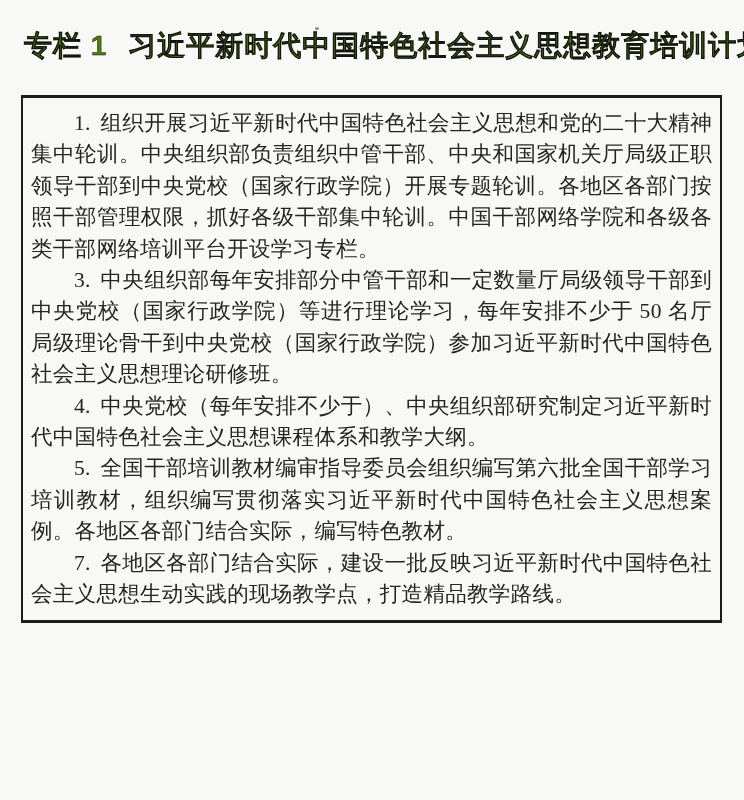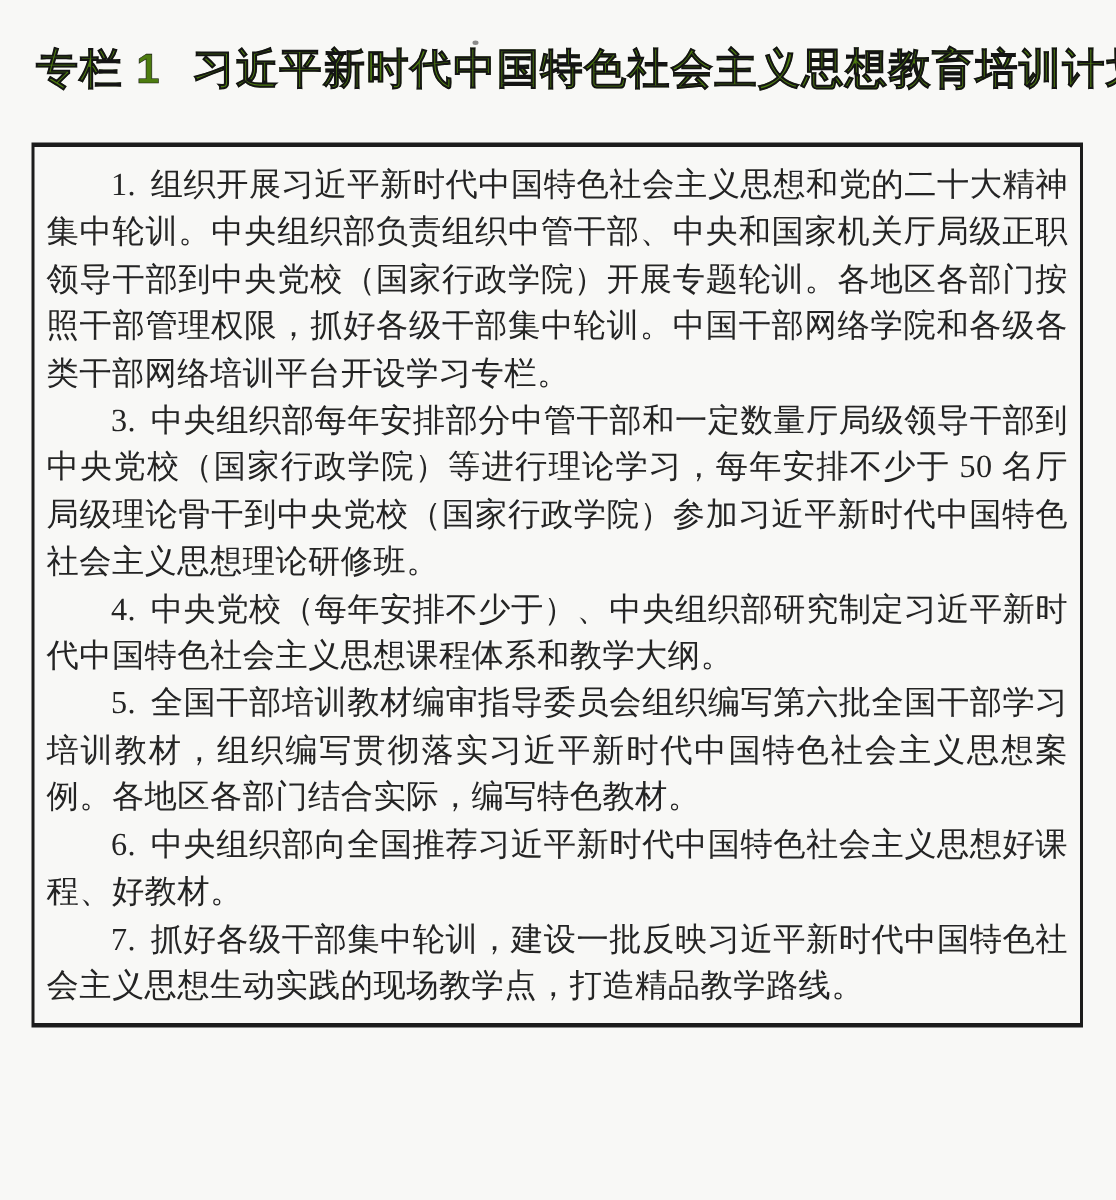--- a/index.html
+++ b/index.html
@@ -85,19 +85,18 @@
 
     <p class="plan-item"><span class="num">1.</span><span>组织开展习近平新时代中国特色社会主义思想和党的二十大精神集中轮训。中央组织部负责组织中管干部、中央和国家机关厅局级正职领导干部到中央党校（国家行政学院）开展专题轮训。各地区各部门按照干部管理权限，抓好各级干部集中轮训。中国干部网络学院和各级各类干部网络培训平台开设学习专栏。</span></p>
 
 
     <p class="plan-item"><span class="num">3.</span><span>中央组织部每年安排部分中管干部和一定数量厅局级领导干部到中央党校（国家行政学院）等进行理论学习，每年安排不少于 50 名厅局级理论骨干到中央党校（国家行政学院）参加习近平新时代中国特色社会主义思想理论研修班。</span></p>
 
     <p class="plan-item"><span class="num">4.</span><span>中央党校（每年安排不少于）、中央组织部研究制定习近平新时代中国特色社会主义思想课程体系和教学大纲。</span></p>
 
     <p class="plan-item"><span class="num">5.</span><span>全国干部培训教材编审指导委员会组织编写第六批全国干部学习培训教材，组织编写贯彻落实习近平新时代中国特色社会主义思想案例。各地区各部门结合实际，编写特色教材。</span></p>
 
-    <p class="plan-item"><span class="num">6.</span><span>中央组织部向全国推荐习近平新时代中国特色社会主义思想好课程、好教材。</span></p>
 
-    <p class="plan-item"><span class="num">7.</span><span>抓好各级干部集中轮训，建设一批反映习近平新时代中国特色社会主义思想生动实践的现场教学点，打造精品教学路线。</span></p>
+    <p class="plan-item"><span class="num">7.</span><span>各地区各部门结合实际，建设一批反映习近平新时代中国特色社会主义思想生动实践的现场教学点，打造精品教学路线。</span></p>
 
   </div>
 
 </div>
 
 </body></html>

